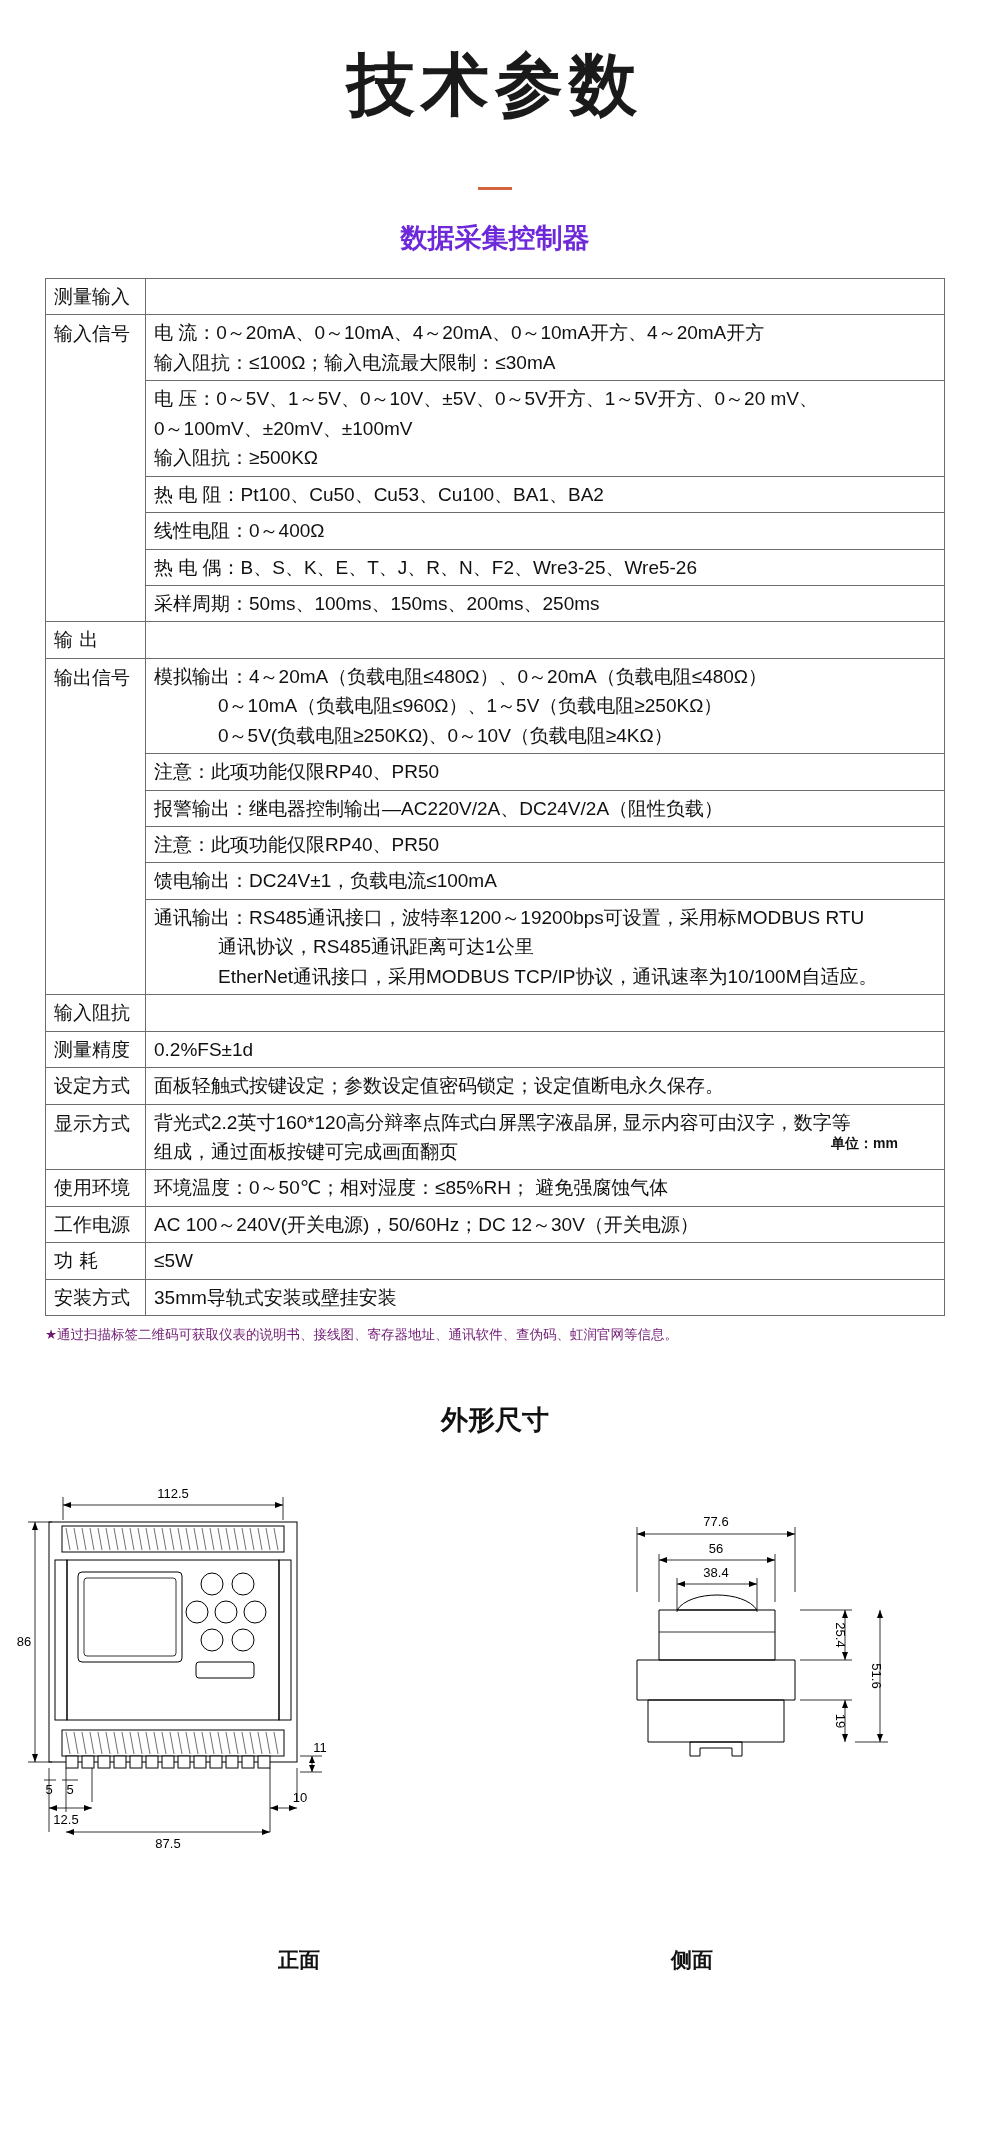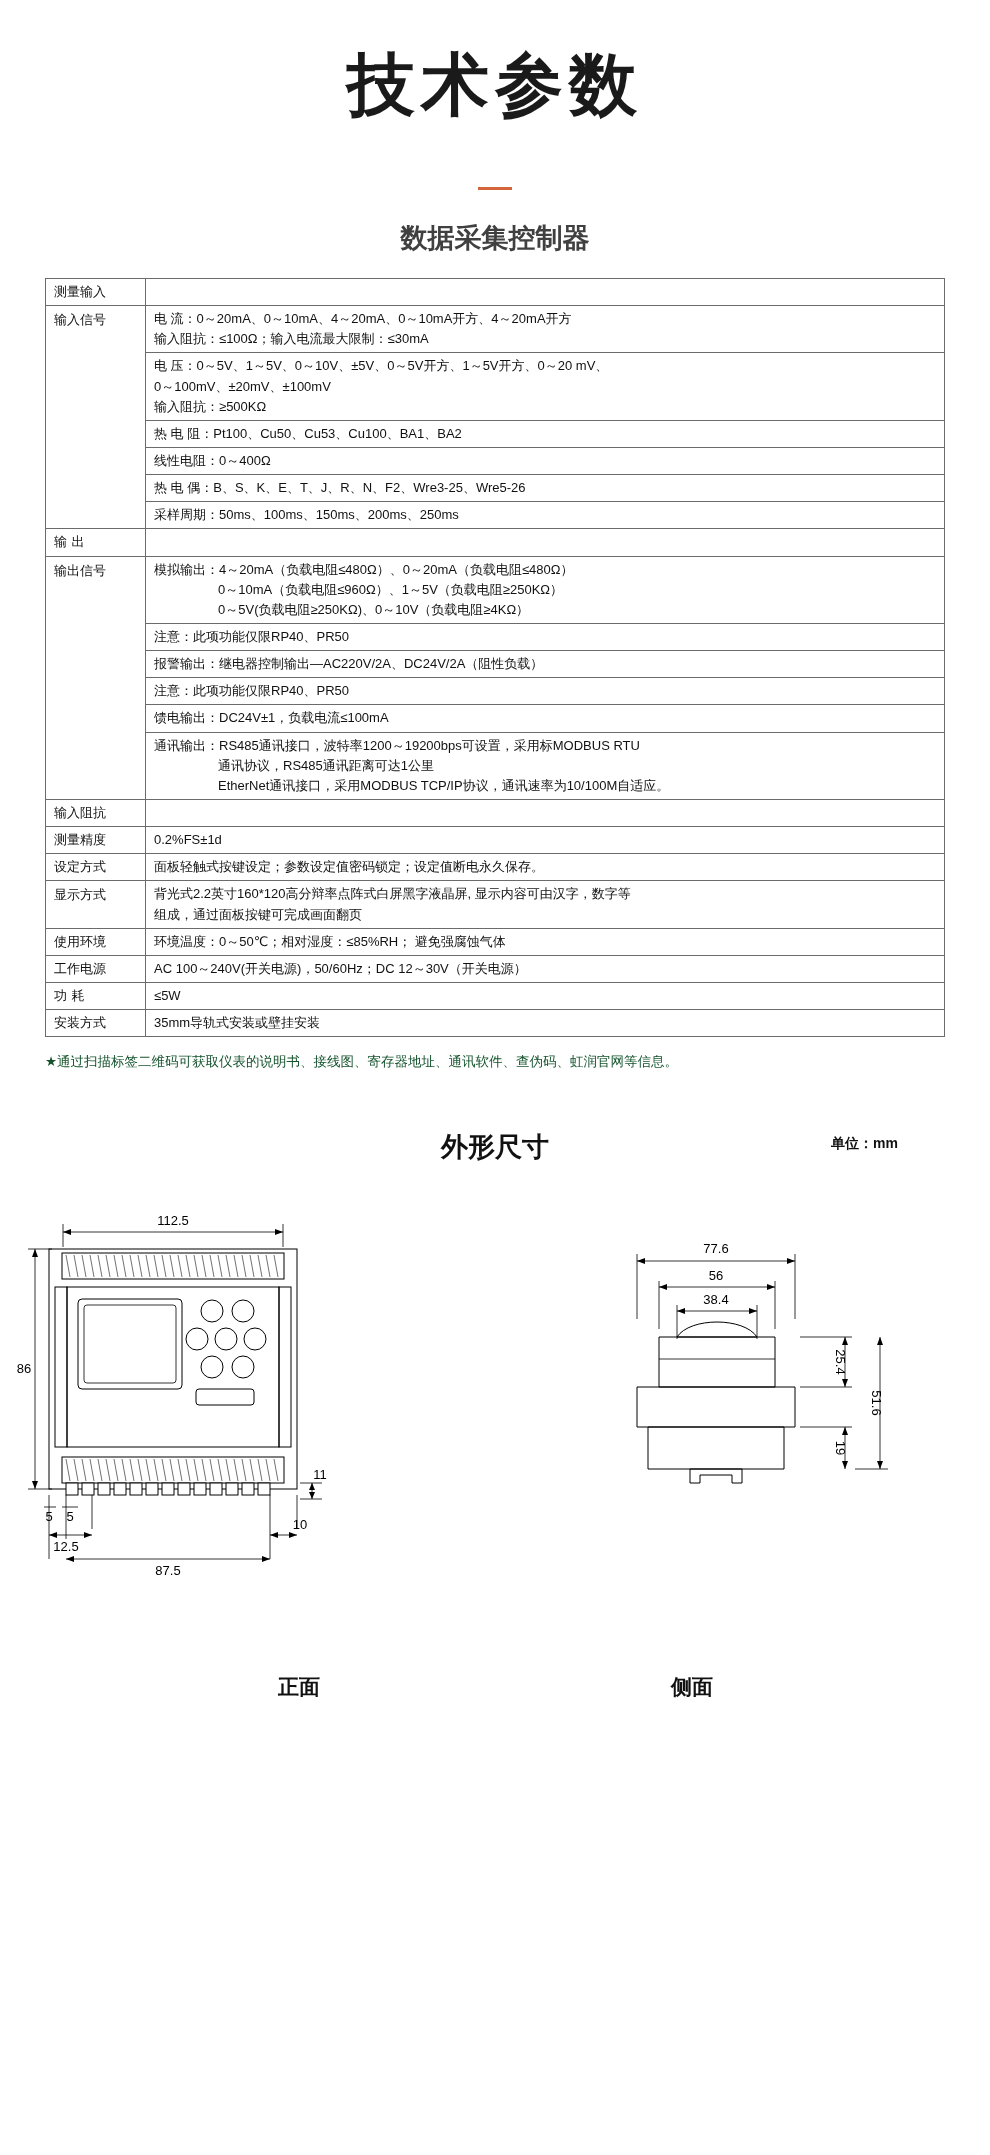--- a/index.html
+++ b/index.html
@@ -26,32 +26,32 @@
     width: 34px;
     height: 3px;
     background: #d4643c;
     margin: 56px auto 0 auto;
   }
   .sub-title {
     text-align: center;
     font-size: 27px;
     font-weight: bold;
     margin-top: 30px;
-    color: #404040;
+    color: #6d28d9;
   }
 
   
   .spec-wrap {
     width: 900px;
     margin: 22px auto 0 auto;
   }
   table.spec {
     width: 100%;
     border-collapse: collapse;
-    font-size: 13px;
+    font-size: 19px;
     line-height: 1.55;
   }
   table.spec td {
     border: 1px solid #6b6b6b;
     padding: 3px 8px;
     vertical-align: middle;
   }
   td.lab {
     width: 100px;
     white-space: nowrap;
@@ -61,23 +61,23 @@
   td.lab.spread {
     letter-spacing: 0.5px;
   }
   td.val { padding-left: 12px; }
   .row-line { display: block; }
   .indent { display: block; padding-left: 64px; }
   .indent2 { display: block; padding-left: 64px; }
 
   .star-note {
     width: 900px;
-    margin: 16px auto 0 auto;
+    margin: 10px auto 0 auto;
     font-size: 13.5px;
-    color: #14532d;
+    color: #701a75;
   }
 
   
   .dim-title {
     text-align: center;
     font-size: 27px;
     font-weight: bold;
     margin-top: 58px;
     color: #111;
   }

